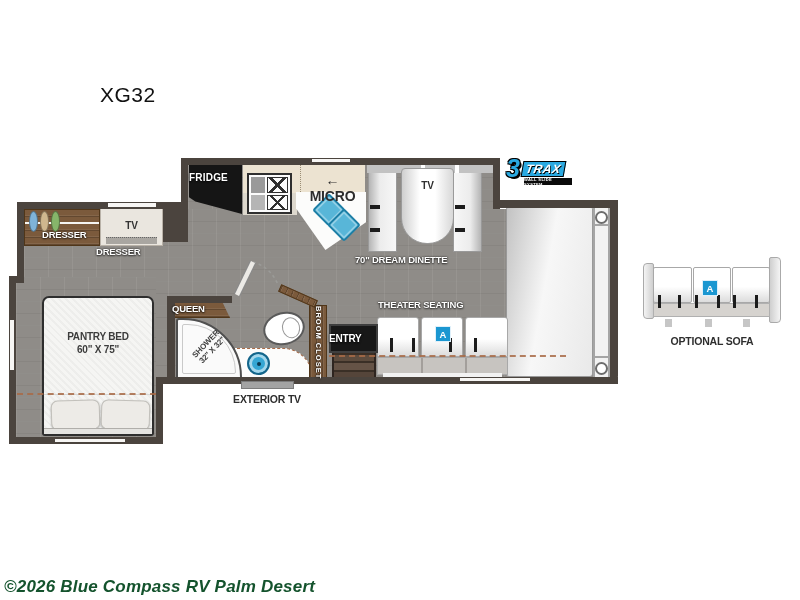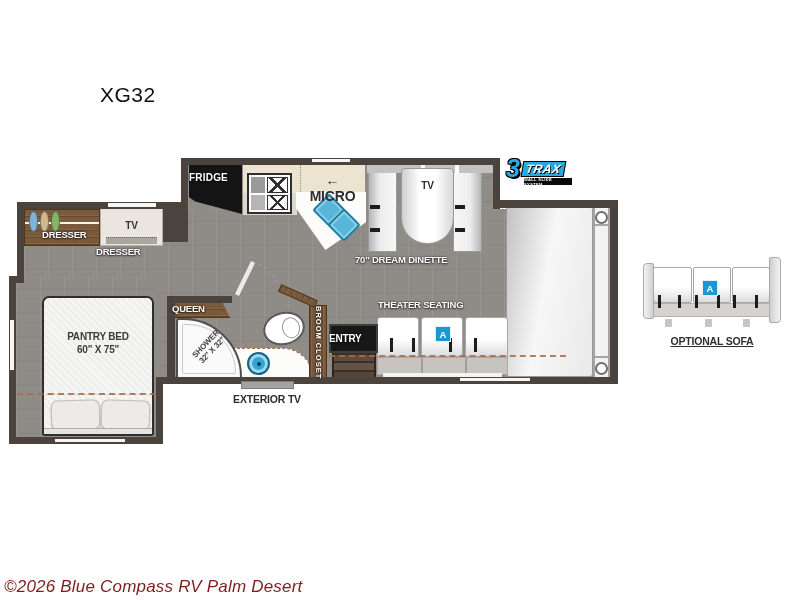--- a/index.html
+++ b/index.html
@@ -232,17 +232,17 @@
     <div class="belt" style="left:35px;top:40px;width:2.5px;height:13px;"></div>
     <div class="belt" style="left:52px;top:40px;width:2.5px;height:13px;"></div>
     <div class="belt" style="left:74px;top:40px;width:2.5px;height:13px;"></div>
     <div class="belt" style="left:90px;top:40px;width:2.5px;height:13px;"></div>
     <div class="belt" style="left:112px;top:40px;width:2.5px;height:13px;"></div>
     <div style="position:absolute;left:22px;top:64px;width:7px;height:8px;background:#c6c6c6;"></div>
     <div style="position:absolute;left:62px;top:64px;width:7px;height:8px;background:#c6c6c6;"></div>
     <div style="position:absolute;left:100px;top:64px;width:7px;height:8px;background:#c6c6c6;"></div>
     <div class="abadge" style="left:59px;top:25px;width:14px;height:14px;">A</div>
   </div>
-  <div class="dlabel" style="left:643px;top:335px;width:138px;font-size:10.5px;text-decoration:underline;">OPTIONAL SOFA</div>
-
-  <div class="abs" style="left:4px;top:577px;font-size:17px;font-weight:normal;font-style:italic;color:#7f1d1d;letter-spacing:.2px;text-align:right;">©2026 Blue Compass RV Palm Desert</div>
+  <div class="dlabel" style="left:643px;top:335px;width:138px;font-size:10.5px;">OPTIONAL SOFA</div>
+
+  <div class="abs" style="left:4px;top:577px;font-size:17px;font-weight:bold;font-style:italic;color:#14532d;letter-spacing:.2px;text-align:right;">©2026 Blue Compass RV Palm Desert</div>
 
 </div>
 
 </body></html>

